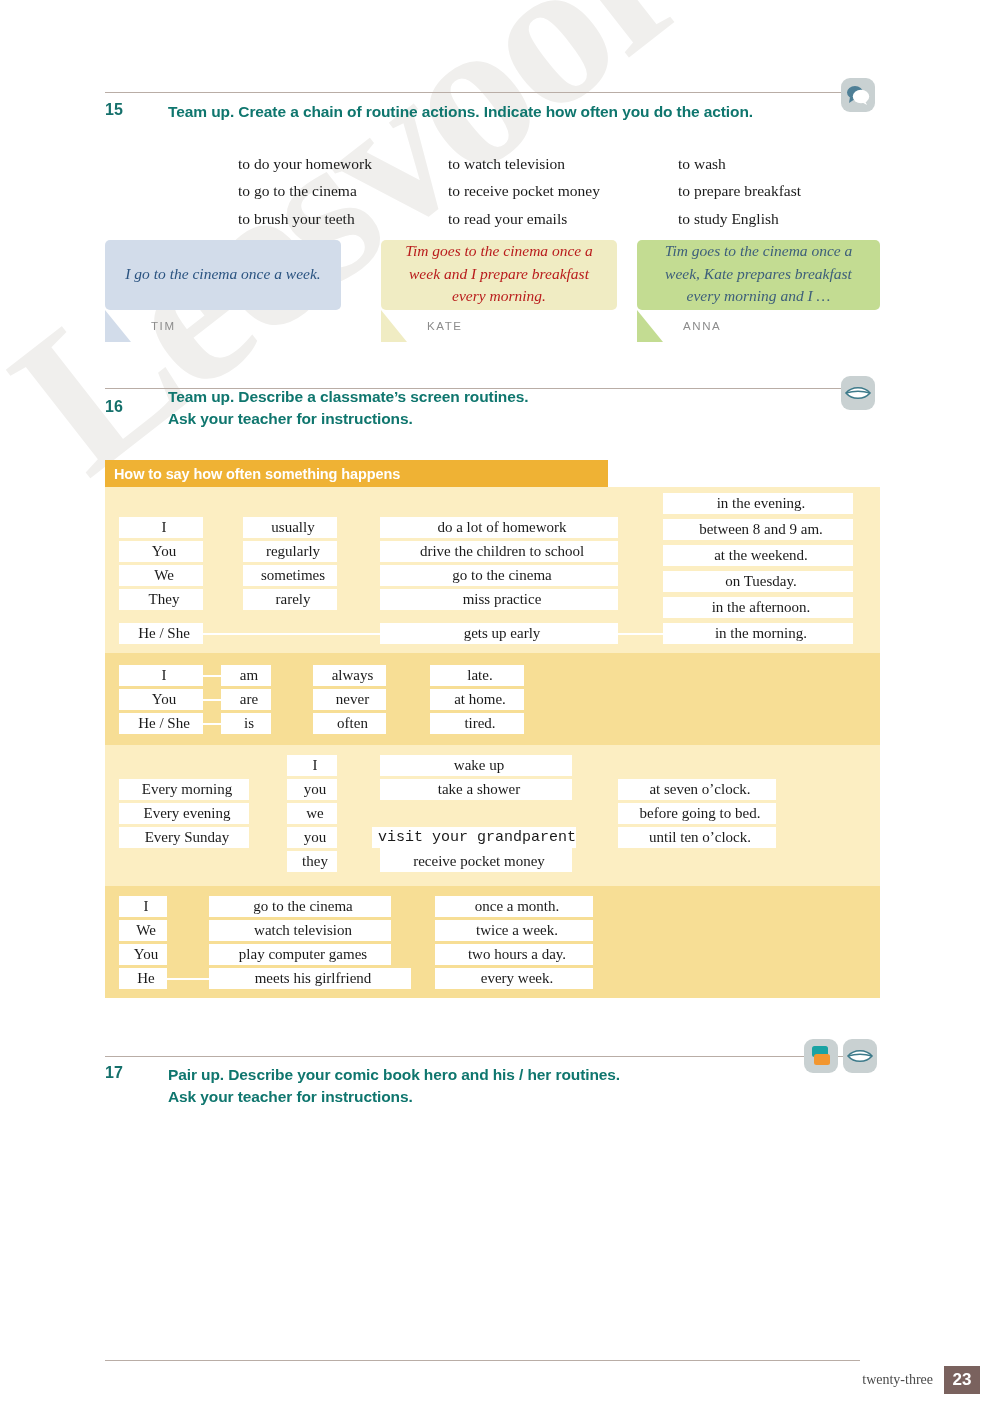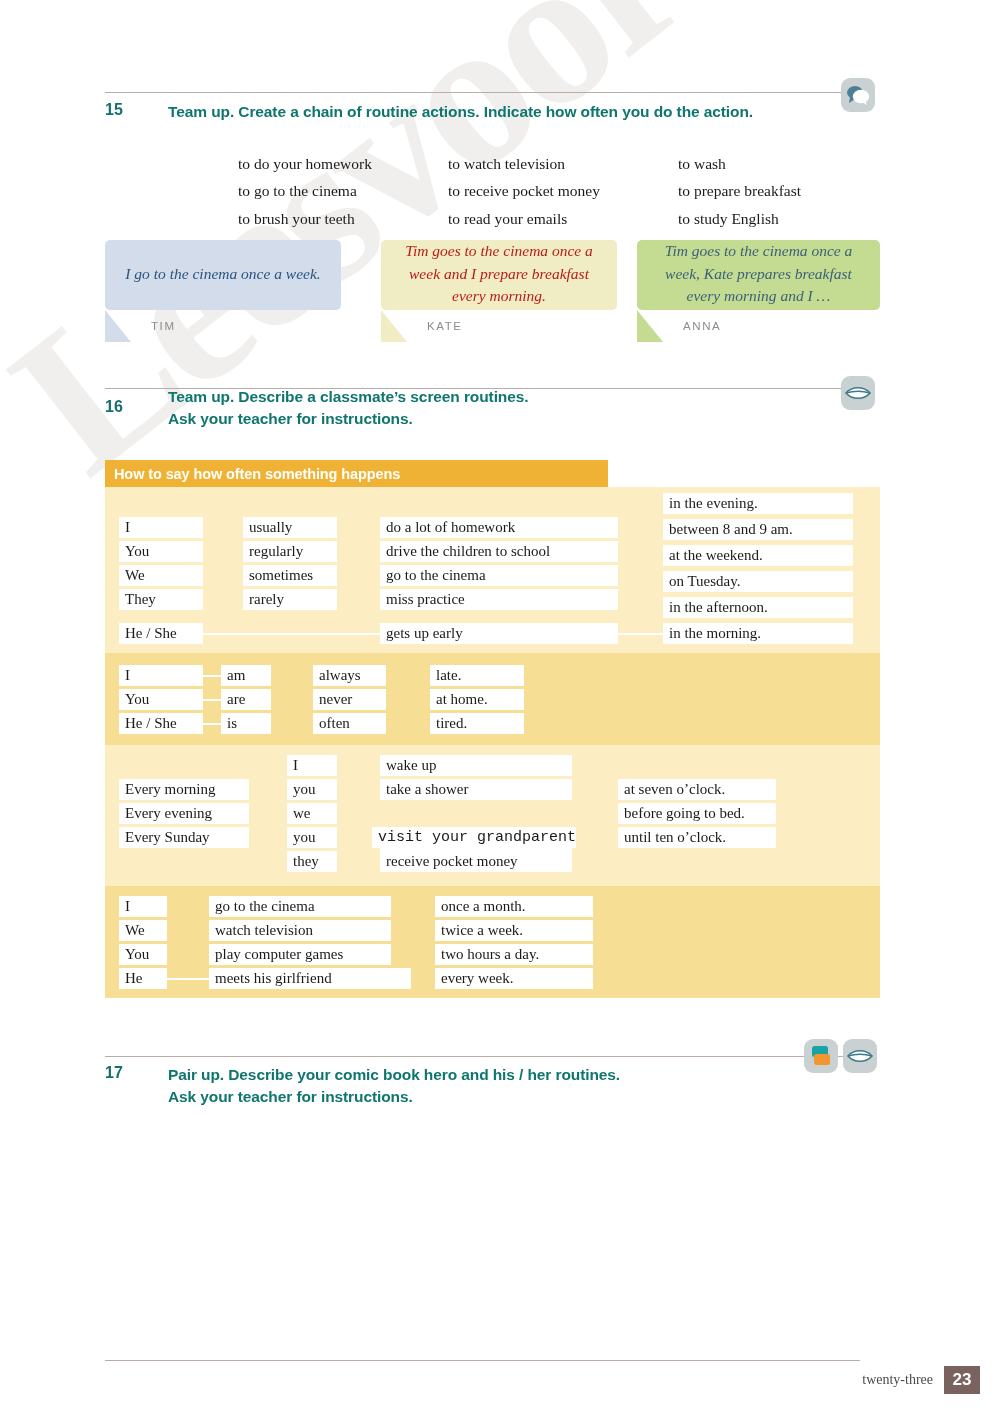--- a/index.html
+++ b/index.html
@@ -129,20 +129,21 @@
     background:#ffffff;
     font-family:"Liberation Serif", serif;
     font-size:15px;
     color:#1a1a1a;
     height:21px;
     line-height:21px;
     padding-left:6px;
     box-sizing:border-box;
     white-space:nowrap;
     overflow:hidden;
+    text-align:center;
   }
   .conn{position:absolute;height:2px;background:#ffffff;}
 
   
   .footrule{
     position:absolute;left:105px;top:1360px;width:755px;height:1px;background:#b9ada6;
   }
   .footword{
     position:absolute; right:67px; top:1372px;
     font-family:"Liberation Serif", serif;

